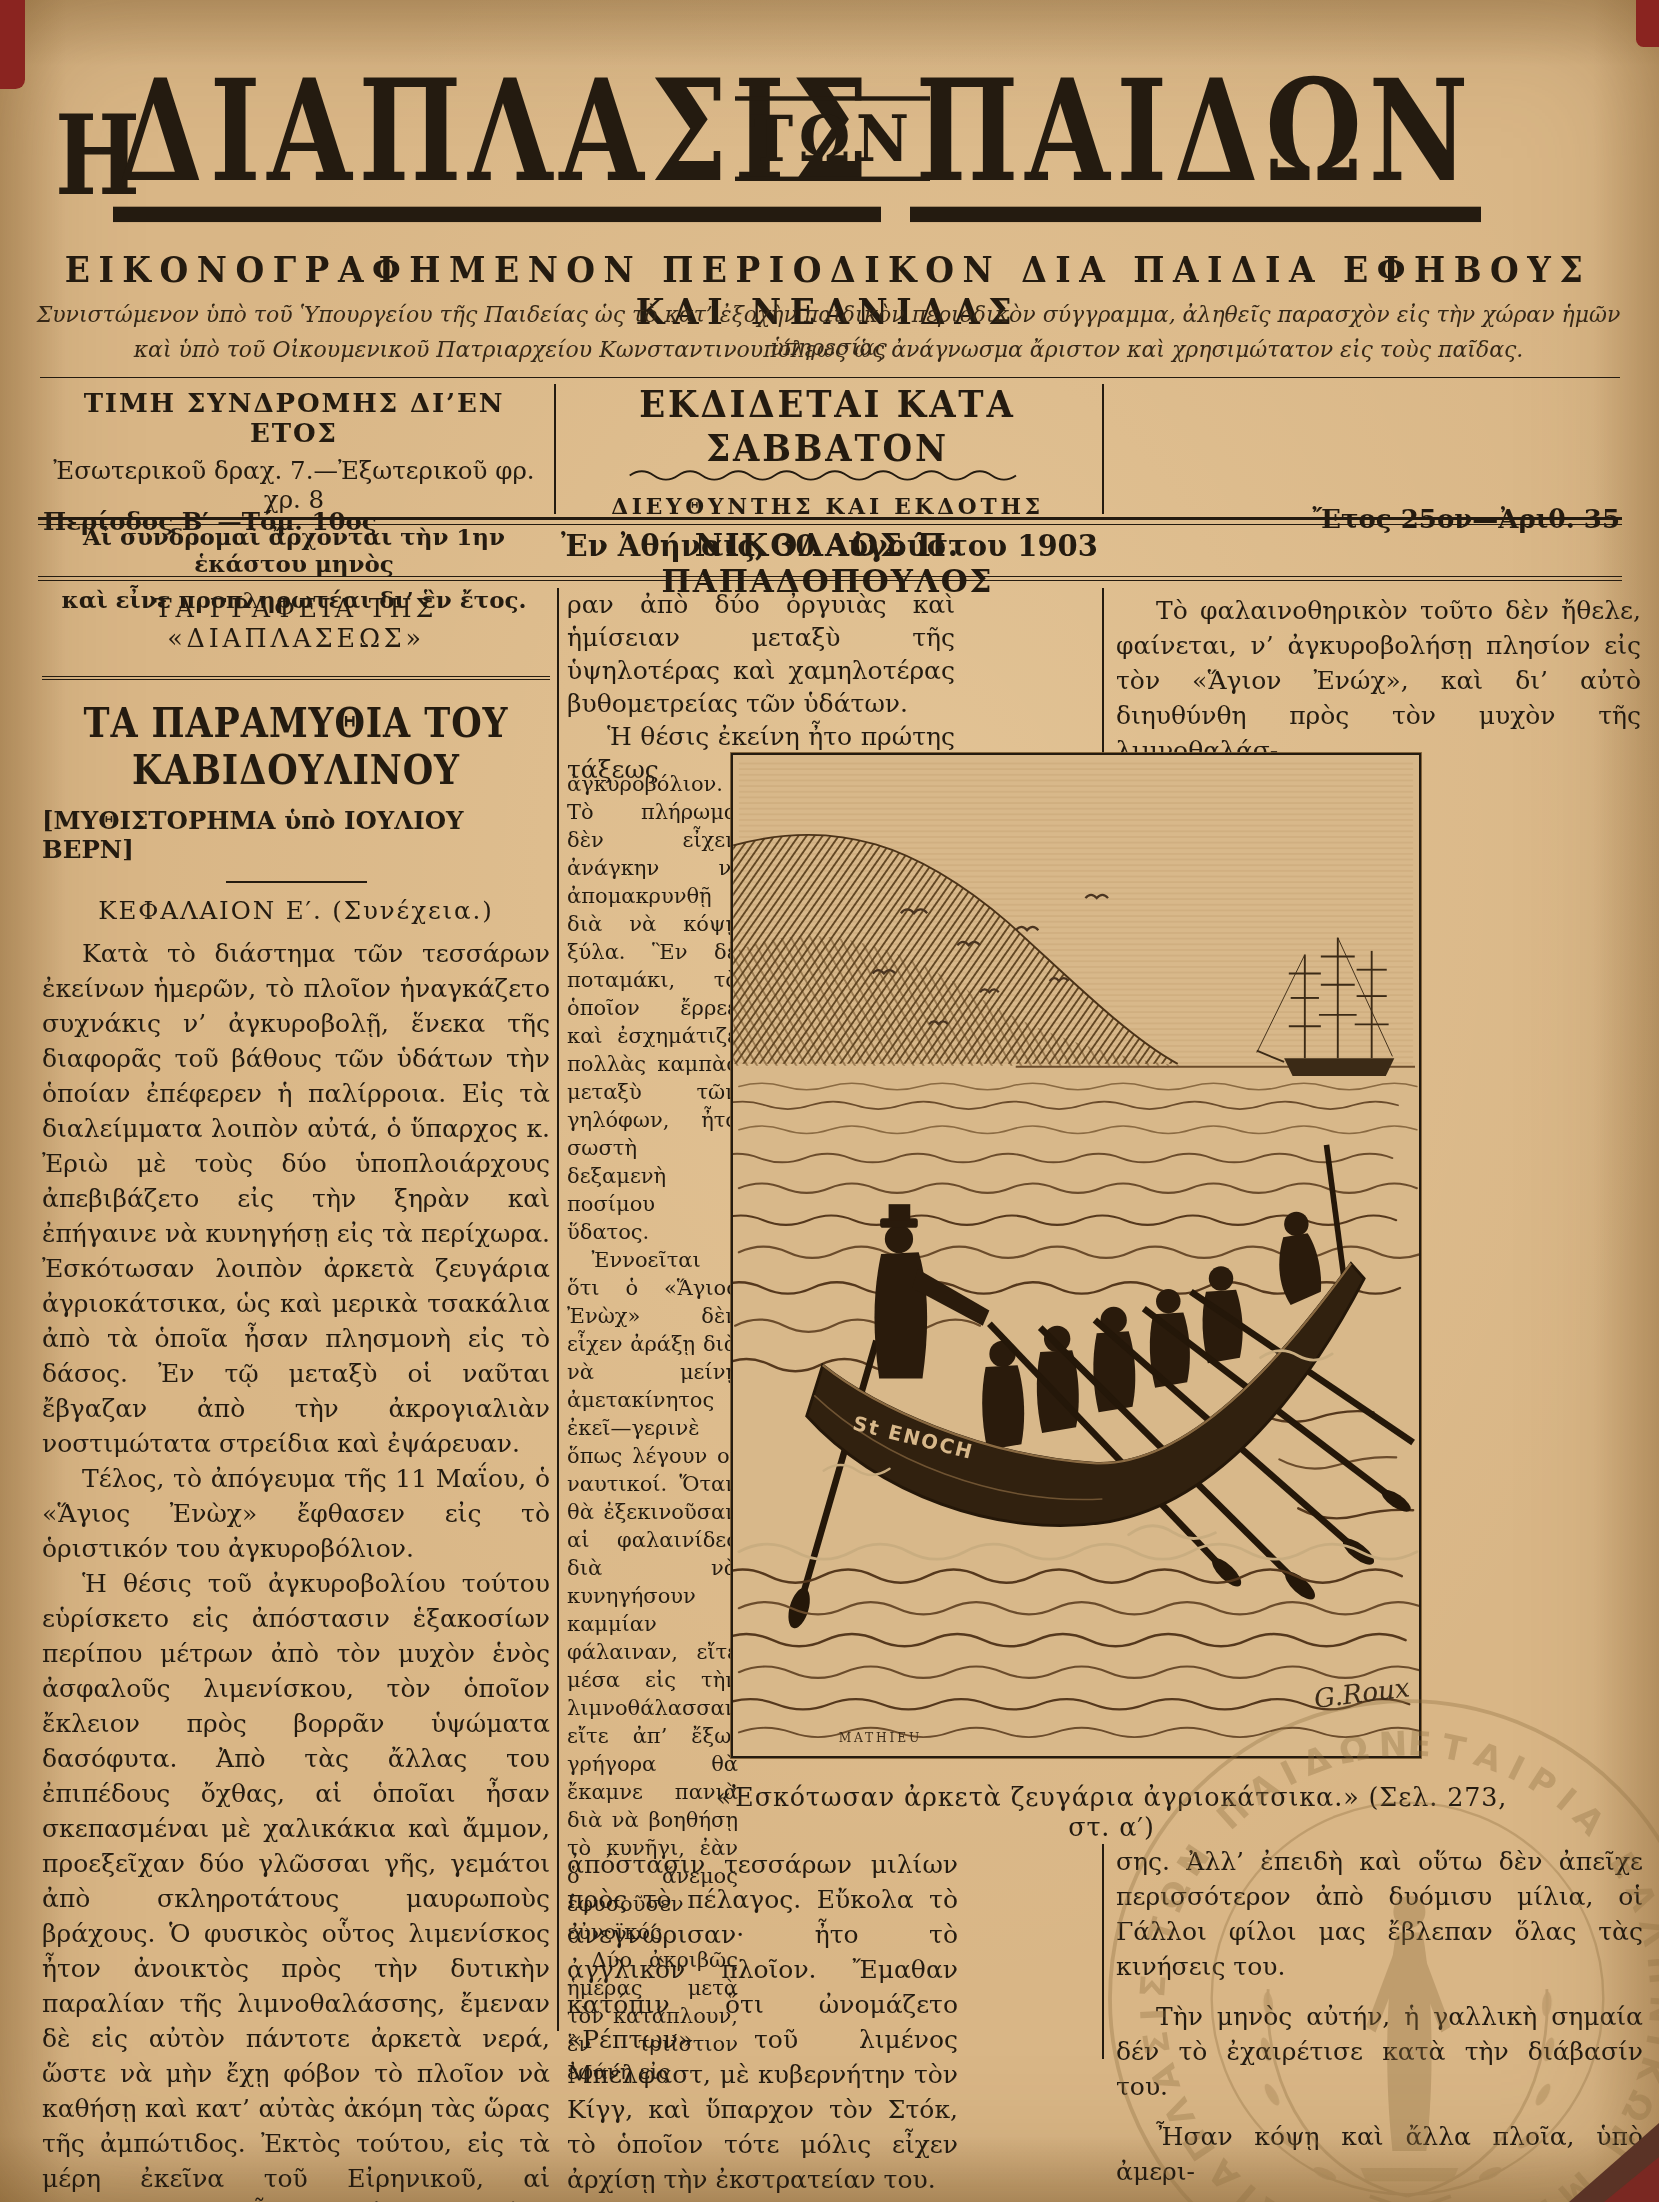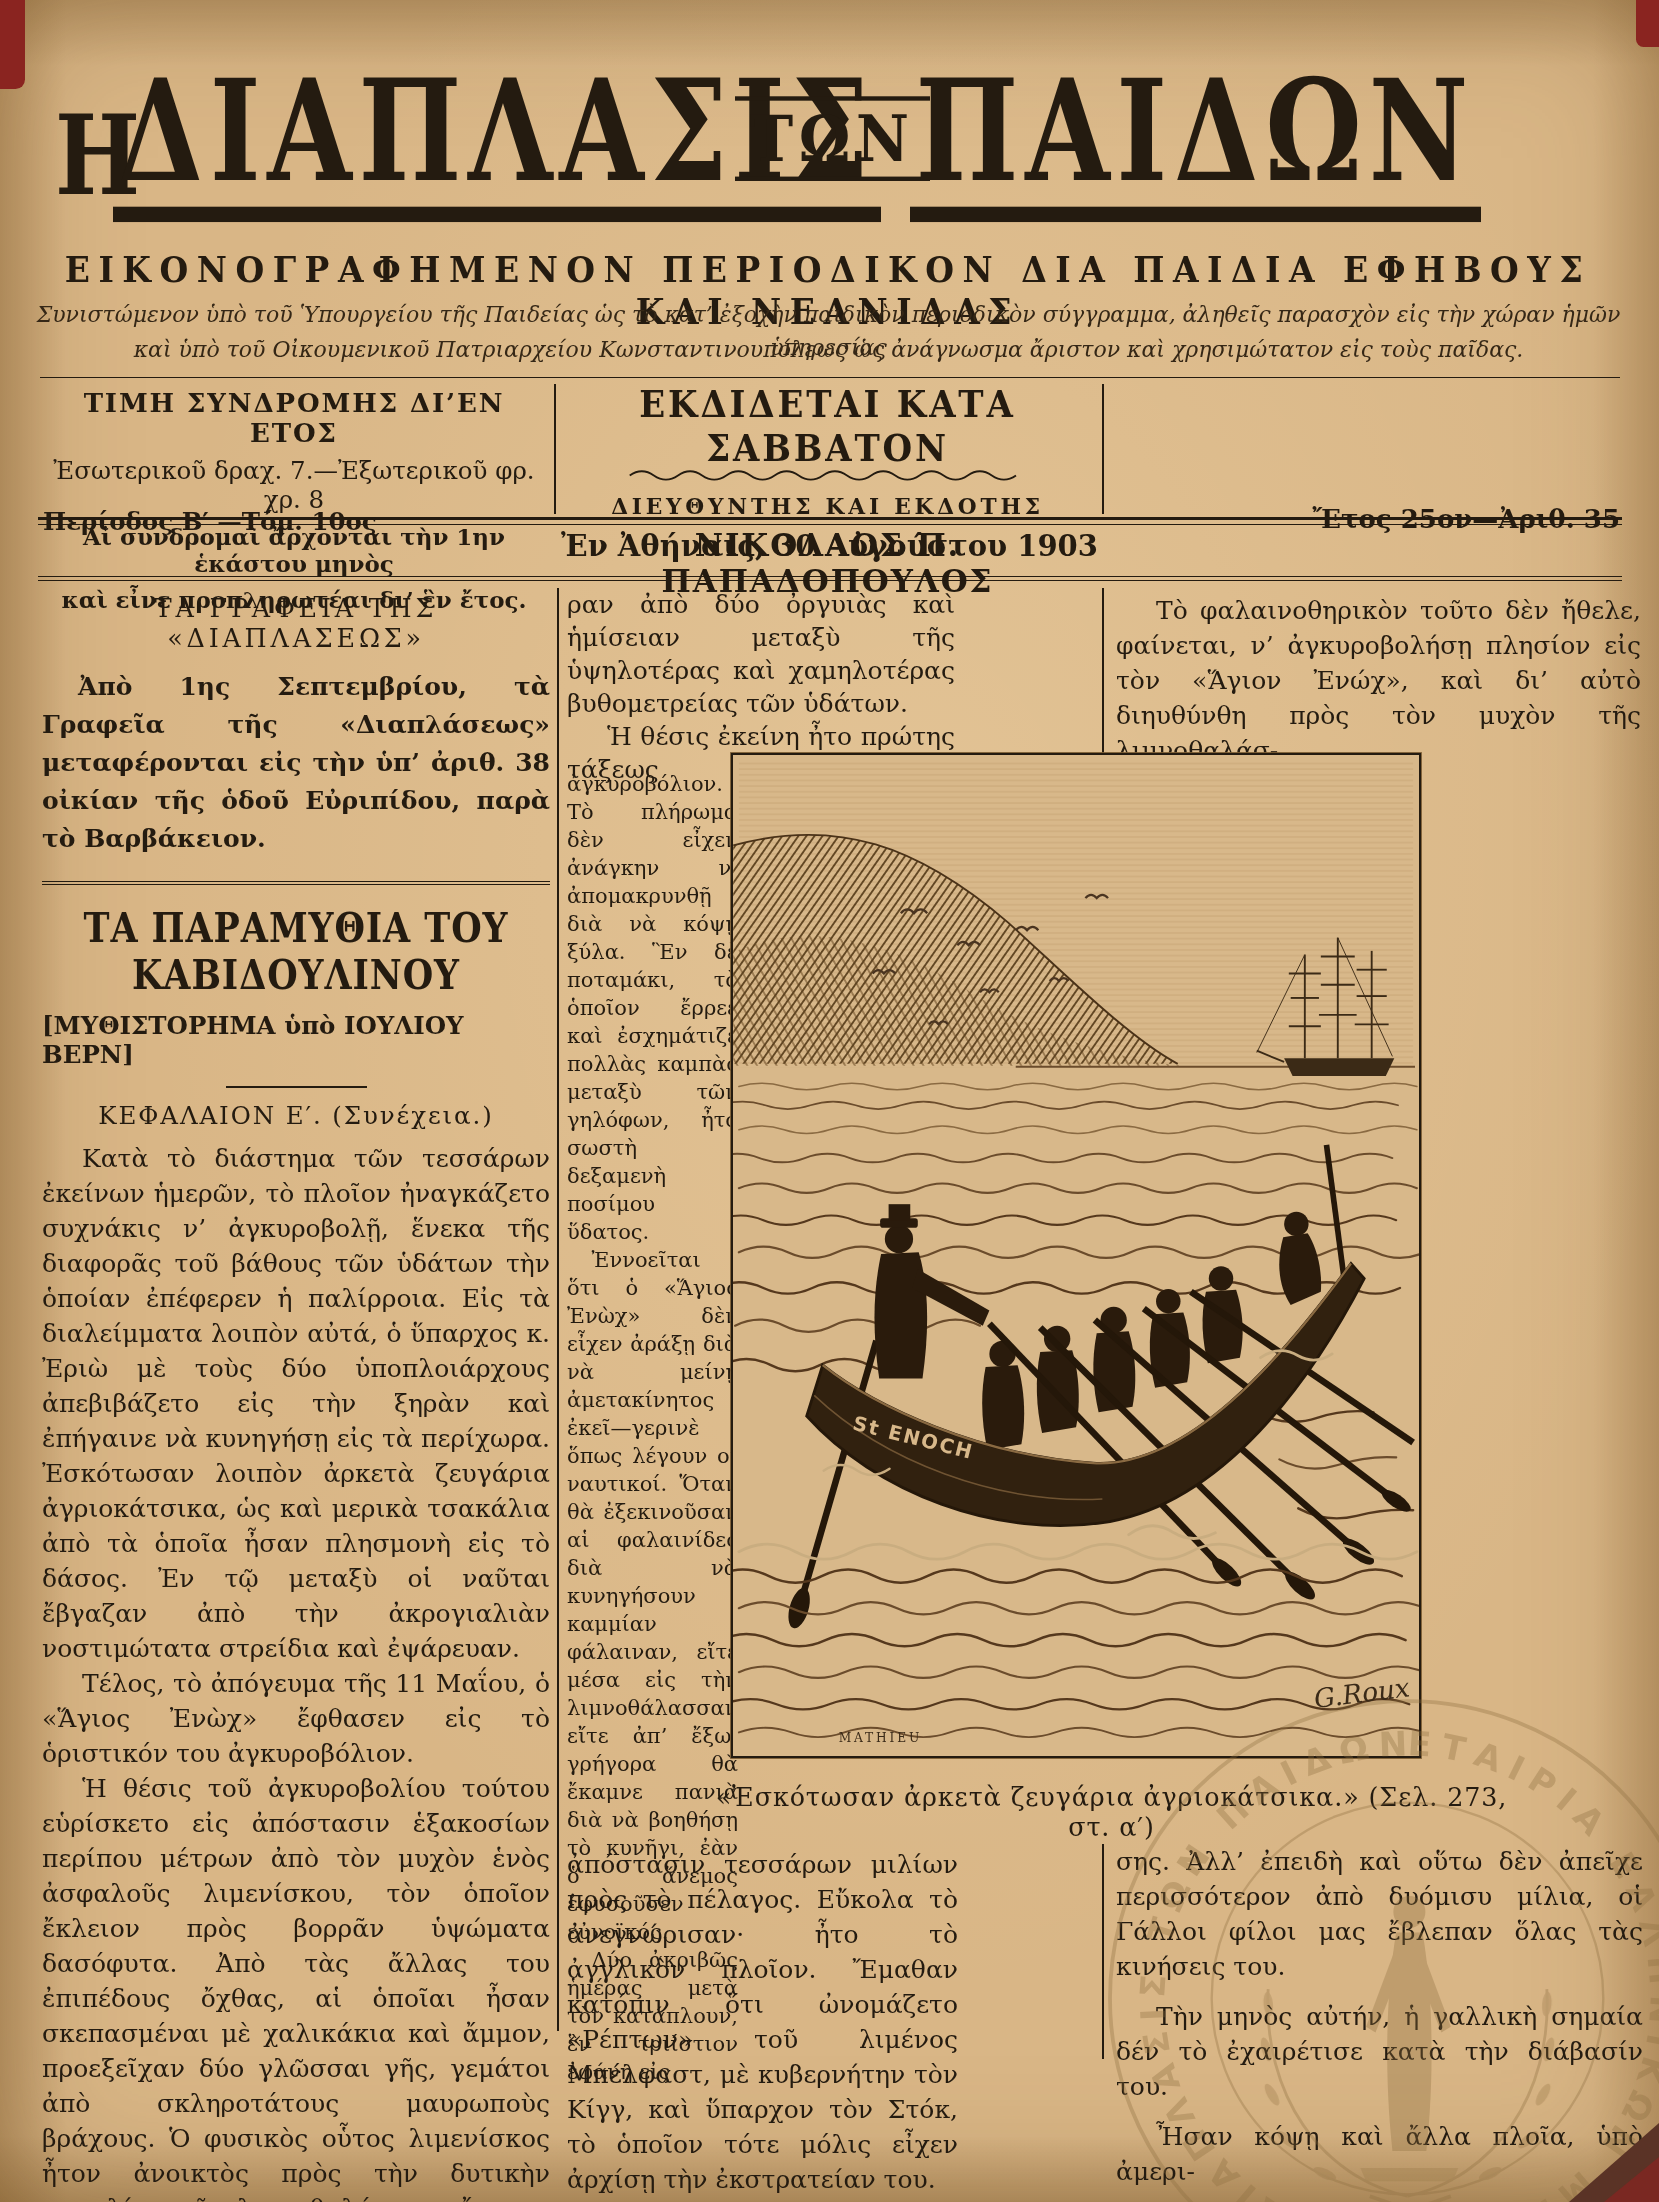--- a/index.html
+++ b/index.html
@@ -102,21 +102,20 @@
   <div class="abs dl" style="left:453px;top:529px;width:753px;text-align:center;font-size:29px;">Ἐν Ἀθήναις, 30 Αὐγούστου 1903</div>
   <div class="abs dl" style="left:1243px;top:504px;width:377px;text-align:right;font-size:26px;">Ἔτος 25ον—Ἀριθ. 35</div>
   <div class="abs hr-dbl" style="left:38px;top:576px;width:1584px;"></div>
 
   <div class="abs vr" style="left:557px;top:588px;height:1443px;"></div>
   <div class="abs vr" style="left:1102px;top:588px;height:267px;"></div>
   <div class="abs vr" style="left:1102px;top:1844px;height:215px;"></div>
 
   <div class="abs" style="left:42px;top:593px;width:508px;">
     <div class="notice-title">ΤΑ ΓΡΑΦΕΙΑ ΤΗΣ «ΔΙΑΠΛΑΣΕΩΣ»</div>
-    <div class="notice-body">Ἀπὸ 1ης Σεπτεμβρίου, τὰ Γραφεῖα τῆς «Διαπλάσεως» μεταφέρονται εἰς τὴν ὑπ’ ἀριθ. 38 οἰκίαν τῆς ὁδοῦ Εὐριπίδου, παρὰ τὸ Βαρβάκειον.</div>
     <div class="hr-dbl" style="margin:22.6px 0 0 0;"></div>
     <div class="story-title">ΤΑ ΠΑΡΑΜΥΘΙΑ ΤΟΥ ΚΑΒΙΔΟΥΛΙΝΟΥ</div>
     <div class="story-sub">[ΜΥΘΙΣΤΟΡΗΜΑ ὑπὸ ΙΟΥΛΙΟΥ ΒΕΡΝ]</div>
     <div class="midrule"></div>
     <div class="chapter">ΚΕΦΑΛΑΙΟΝ Ε′. (Συνέχεια.)</div>
     <div class="coltext">
       <p>Κατὰ τὸ διάστημα τῶν τεσσάρων ἐκείνων ἡμερῶν, τὸ πλοῖον ἠναγκάζετο συχνάκις ν’ ἀγκυροβολῇ, ἕνεκα τῆς διαφορᾶς τοῦ βάθους τῶν ὑδάτων τὴν ὁποίαν ἐπέφερεν ἡ παλίρροια. Εἰς τὰ διαλείμματα λοιπὸν αὐτά, ὁ ὕπαρχος κ. Ἐριὼ μὲ τοὺς δύο ὑποπλοιάρχους ἀπεβιβάζετο εἰς τὴν ξηρὰν καὶ ἐπήγαινε νὰ κυνηγήσῃ εἰς τὰ περίχωρα. Ἐσκότωσαν λοιπὸν ἀρκετὰ ζευγάρια ἀγριοκάτσικα, ὡς καὶ μερικὰ τσακάλια ἀπὸ τὰ ὁποῖα ἦσαν πλησμονὴ εἰς τὸ δάσος. Ἐν τῷ μεταξὺ οἱ ναῦται ἔβγαζαν ἀπὸ τὴν ἀκρογιαλιὰν νοστιμώτατα στρείδια καὶ ἐψάρευαν.</p>
       <p>Τέλος, τὸ ἀπόγευμα τῆς 11 Μαΐου, ὁ «Ἅγιος Ἐνὼχ» ἔφθασεν εἰς τὸ ὁριστικόν του ἀγκυροβόλιον.</p>
       <p>Ἡ θέσις τοῦ ἀγκυροβολίου τούτου εὑρίσκετο εἰς ἀπόστασιν ἑξακοσίων περίπου μέτρων ἀπὸ τὸν μυχὸν ἑνὸς ἀσφαλοῦς λιμενίσκου, τὸν ὁποῖον ἔκλειον πρὸς βορρᾶν ὑψώματα δασόφυτα. Ἀπὸ τὰς ἄλλας του ἐπιπέδους ὄχθας, αἱ ὁποῖαι ἦσαν σκεπασμέναι μὲ χαλικάκια καὶ ἄμμον, προεξεῖχαν δύο γλῶσσαι γῆς, γεμάτοι ἀπὸ σκληροτάτους μαυρωποὺς βράχους. Ὁ φυσικὸς οὗτος λιμενίσκος ἦτον ἀνοικτὸς πρὸς τὴν δυτικὴν παραλίαν τῆς λιμνοθαλάσσης, ἔμεναν δὲ εἰς αὐτὸν πάντοτε ἀρκετὰ νερά, ὥστε νὰ μὴν ἔχῃ φόβον τὸ πλοῖον νὰ καθήσῃ καὶ κατ’ αὐτὰς ἀκόμη τὰς ὥρας τῆς ἀμπώτιδος. Ἐκτὸς τούτου, εἰς τὰ μέρη ἐκεῖνα τοῦ Εἰρηνικοῦ, αἱ παλίρροιαι δὲν εἶνε πολὺ ἰσχυραί. Οὔτε κατὰ τὴν πανσέληνον οὔτε κατὰ τὴν νέαν σελήνην δὲν παρουσίαζαν διαφορὰν μεγαλητέ-</p>
     </div>

